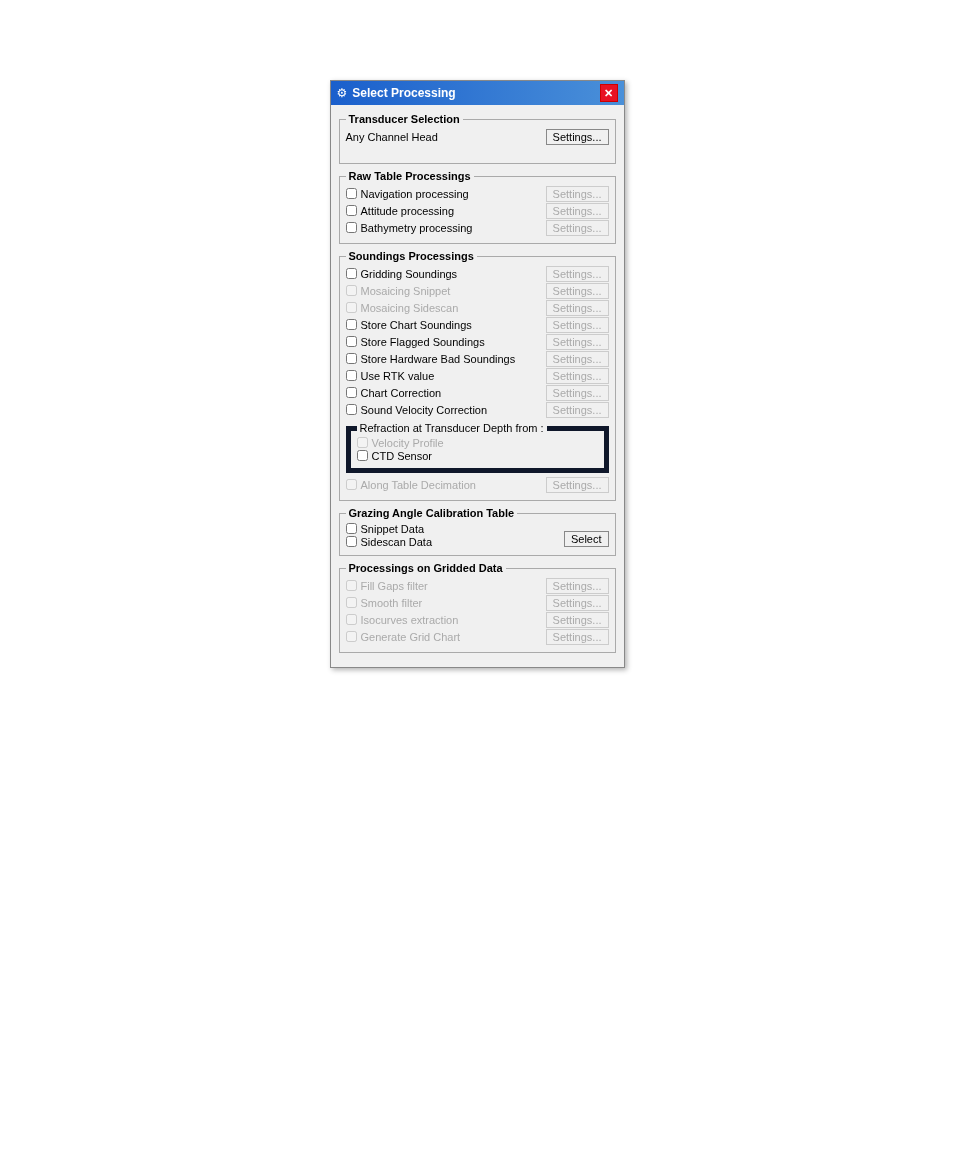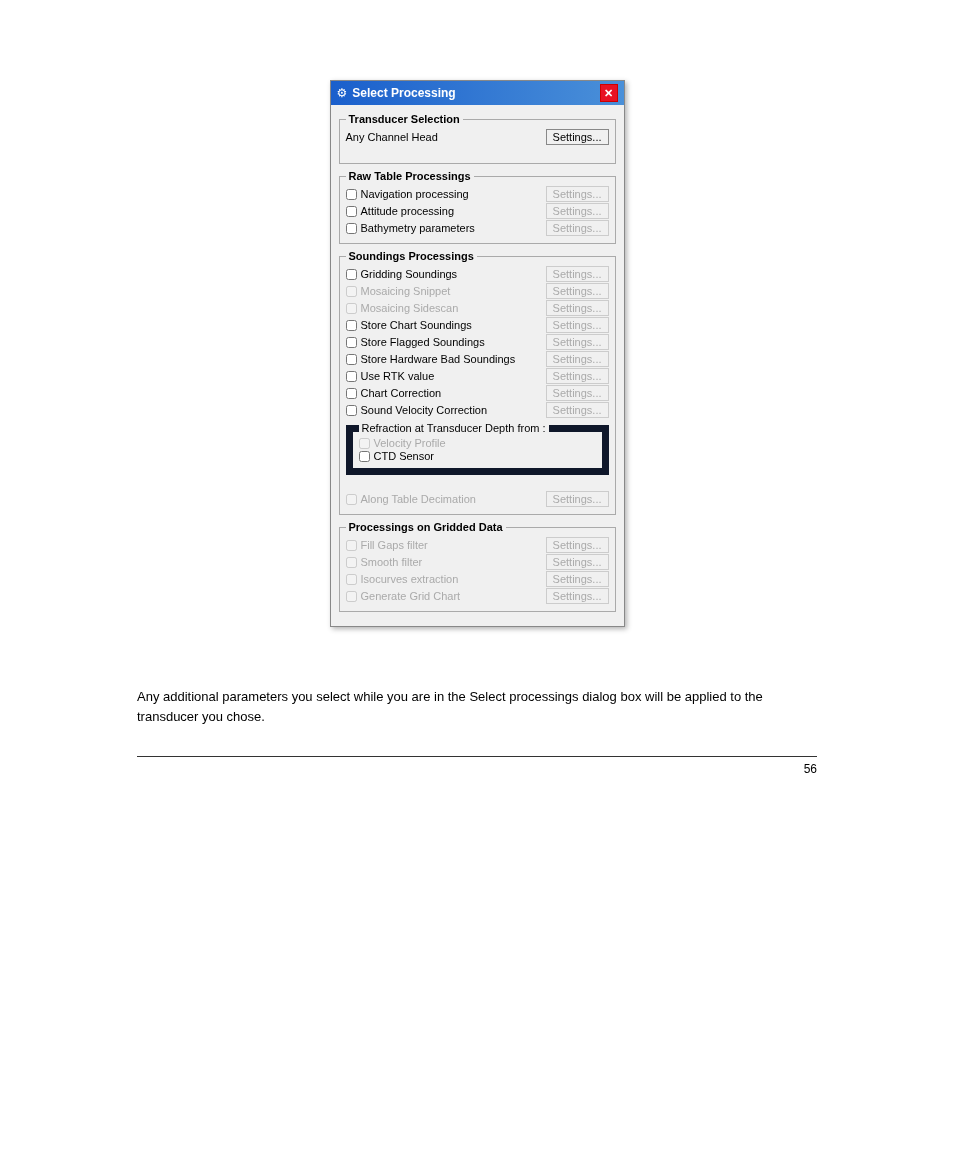--- a/index.html
+++ b/index.html
@@ -130,21 +130,21 @@
 
     .checkbox-row {
       display: flex;
       align-items: center;
       justify-content: space-between;
       margin-bottom: 1px;
     }
 
     .checkbox-row-left {
       display: flex;
-      align-items: center;
+      align-items: flex-start;
       gap: 4px;
       flex: 1;
     }
 
     .checkbox-row input[type="checkbox"] {
       width: 11px;
       height: 11px;
       margin: 0;
     }
 
@@ -152,22 +152,22 @@
       font-size: 11px;
       color: #000;
     }
 
     .checkbox-label.disabled {
       color: #aaa;
     }
 
     
     .sub-fieldset {
-      border: 7px solid #0f172a;
-      margin: 4px 0 16px 0;
+      border: 5px solid #0f172a;
+      margin: 4px 0 4px 0;
       padding: 3px 6px 5px 6px;
     }
 
     .sub-legend {
       font-size: 11px;
       padding: 0 3px;
     }
 
     
     .dialog-footer {
@@ -254,21 +254,21 @@
           <div class="checkbox-row">
             <div class="checkbox-row-left">
               <input type="checkbox" style="">
               <span class="checkbox-label">Attitude processing</span>
             </div>
             <button class="settings-btn disabled" disabled="">Settings...</button>
           </div>
           <div class="checkbox-row">
             <div class="checkbox-row-left">
               <input type="checkbox" style="">
-              <span class="checkbox-label">Bathymetry parameters</span>
+              <span class="checkbox-label">Bathymetry processing</span>
             </div>
             <button class="settings-btn disabled" disabled="">Settings...</button>
           </div>
         </fieldset>
 
         <fieldset class="fieldset-group">
           <legend class="fieldset-legend">Soundings Processings</legend>
 
           <div class="checkbox-row">
             <div class="checkbox-row-left">
@@ -352,20 +352,40 @@
 
           <div class="checkbox-row">
             <div class="checkbox-row-left">
               <input type="checkbox" disabled="" style="">
               <span class="checkbox-label disabled">Along Table Decimation</span>
             </div>
             <button class="settings-btn disabled" disabled="">Settings...</button>
           </div>
         </fieldset>
 
+        <fieldset class="fieldset-group">
+          <legend class="fieldset-legend">Grazing Angle Calibration Table</legend>
+          <div style="display:flex; justify-content:space-between; align-items:flex-end;">
+            <div>
+              <div class="checkbox-row">
+                <div class="checkbox-row-left">
+                  <input type="checkbox" style="">
+                  <span class="checkbox-label">Snippet Data</span>
+                </div>
+              </div>
+              <div class="checkbox-row">
+                <div class="checkbox-row-left">
+                  <input type="checkbox" style="">
+                  <span class="checkbox-label">Sidescan Data</span>
+                </div>
+              </div>
+            </div>
+            <button class="settings-btn" style="margin-bottom:2px;">Select</button>
+          </div>
+        </fieldset>
 
         <fieldset class="fieldset-group">
           <legend class="fieldset-legend">Processings on Gridded Data</legend>
           <div class="checkbox-row">
             <div class="checkbox-row-left">
               <input type="checkbox" disabled="" style="">
               <span class="checkbox-label disabled">Fill Gaps filter</span>
             </div>
             <button class="settings-btn disabled" disabled="">Settings...</button>
           </div>
@@ -390,20 +410,14 @@
             </div>
             <button class="settings-btn disabled" disabled="">Settings...</button>
           </div>
         </fieldset>
 
 
       </div>
     </div>
   </div>
 
-  <div class="bottom-text-area">
-    <p class="bottom-paragraph">Any additional parameters you select while you are in the Select processings dialog box will be applied to the transducer you chose.</p>
-    <div class="page-footer">
-      <span class="page-number">56</span>
-    </div>
-  </div>
 
 </div>
 
 </body></html>

